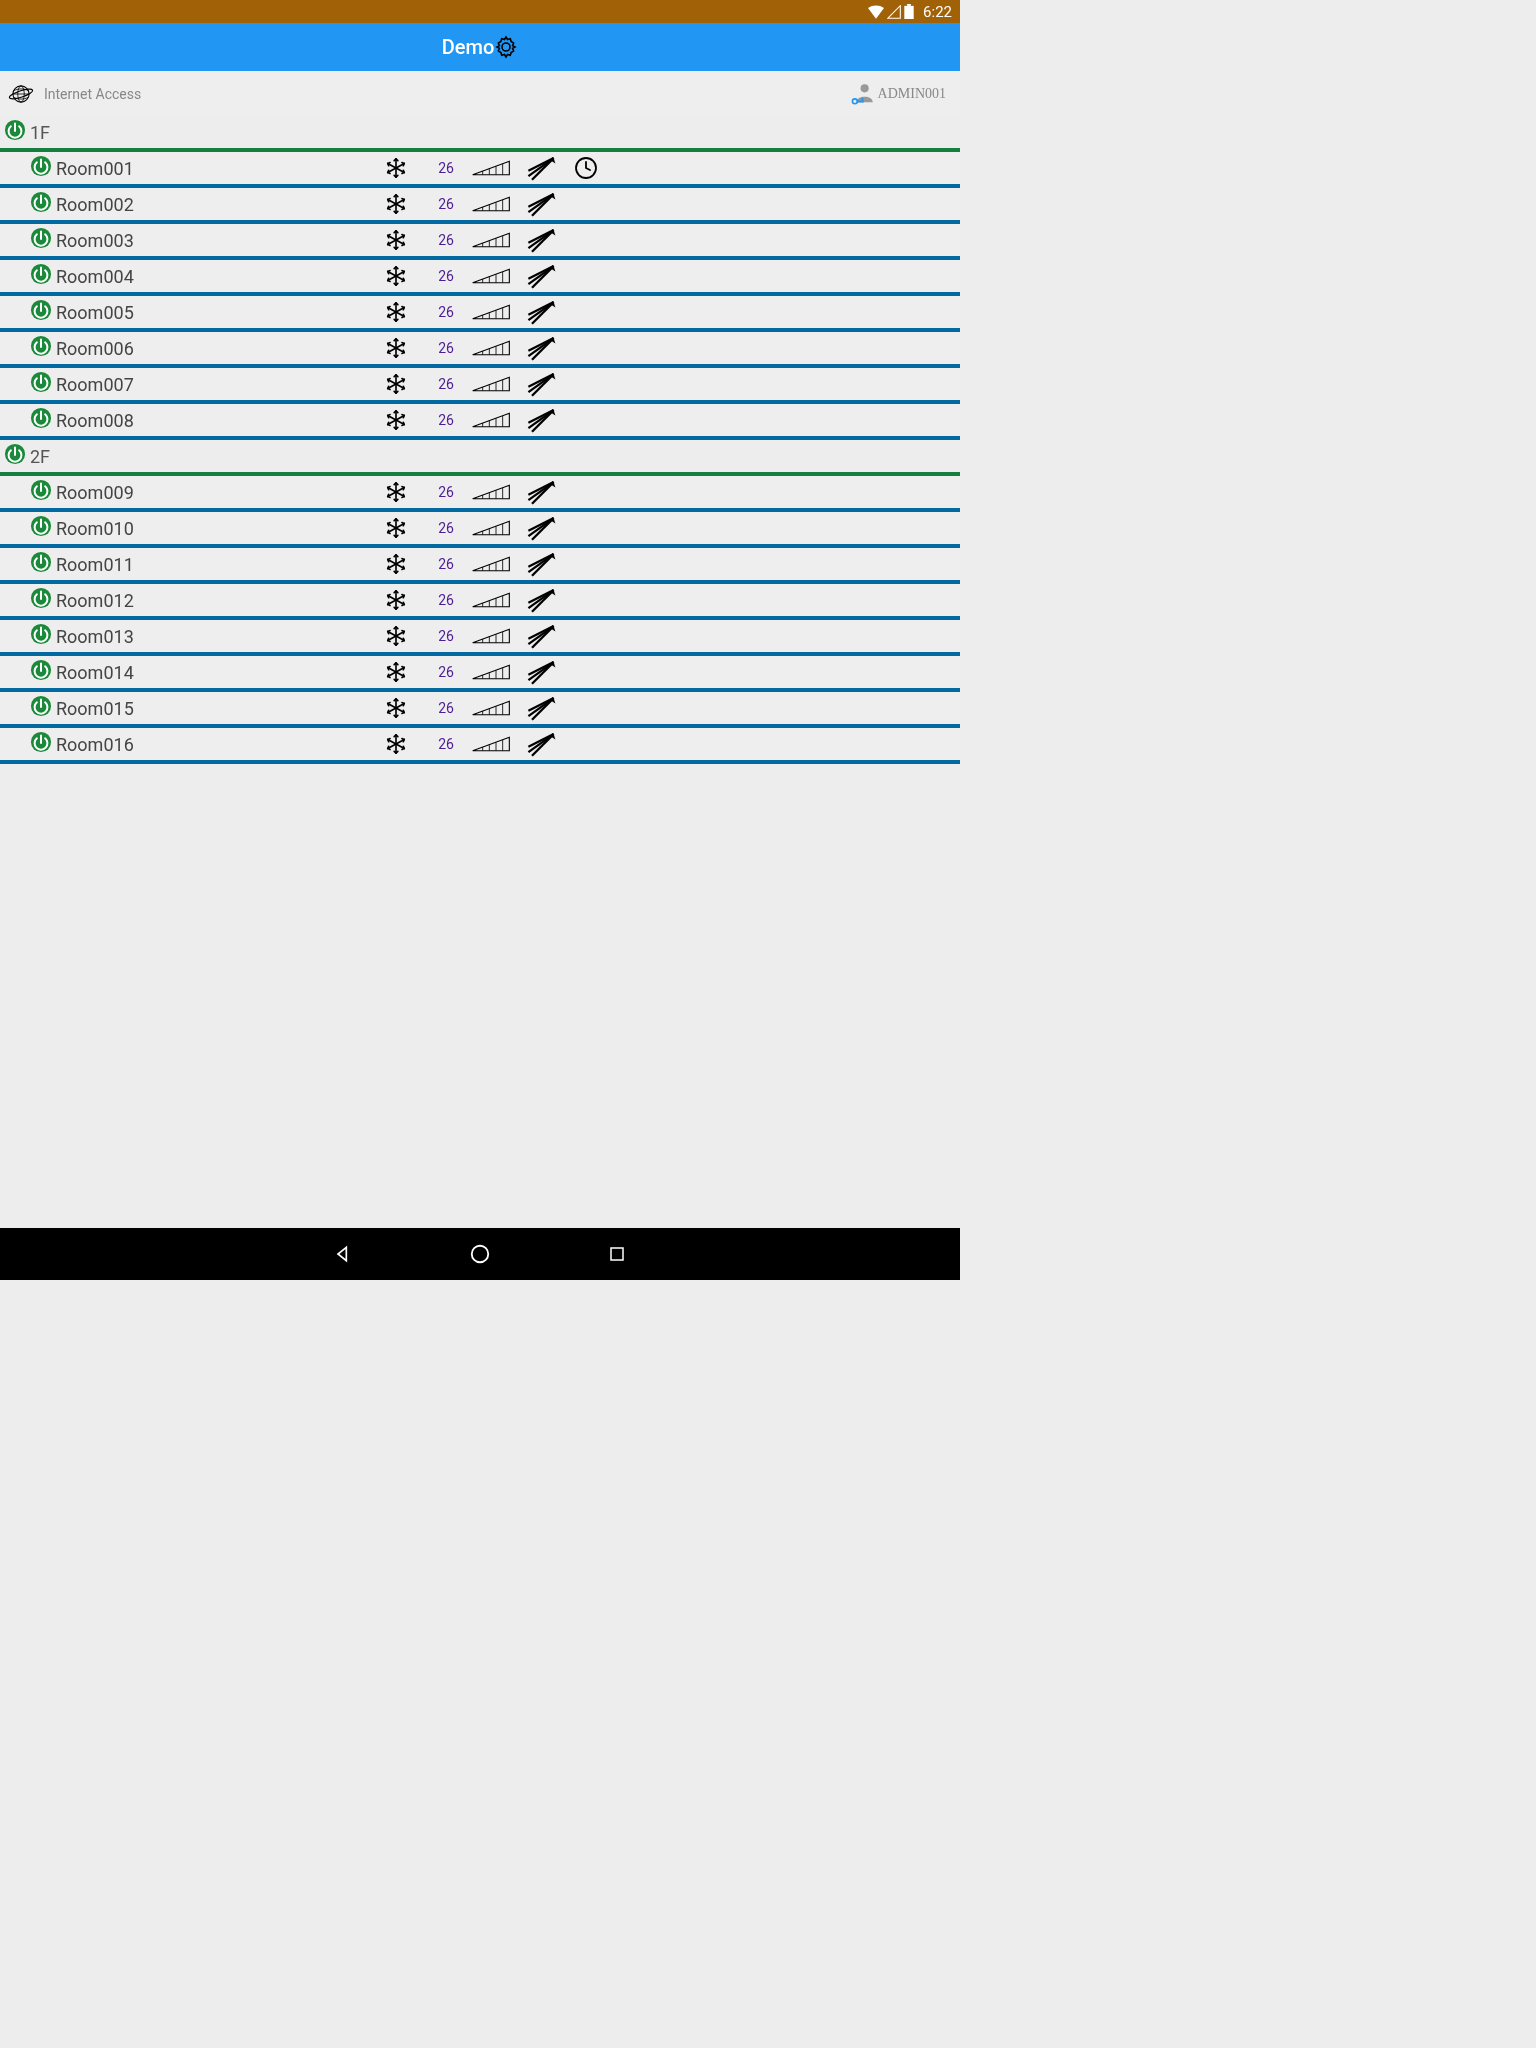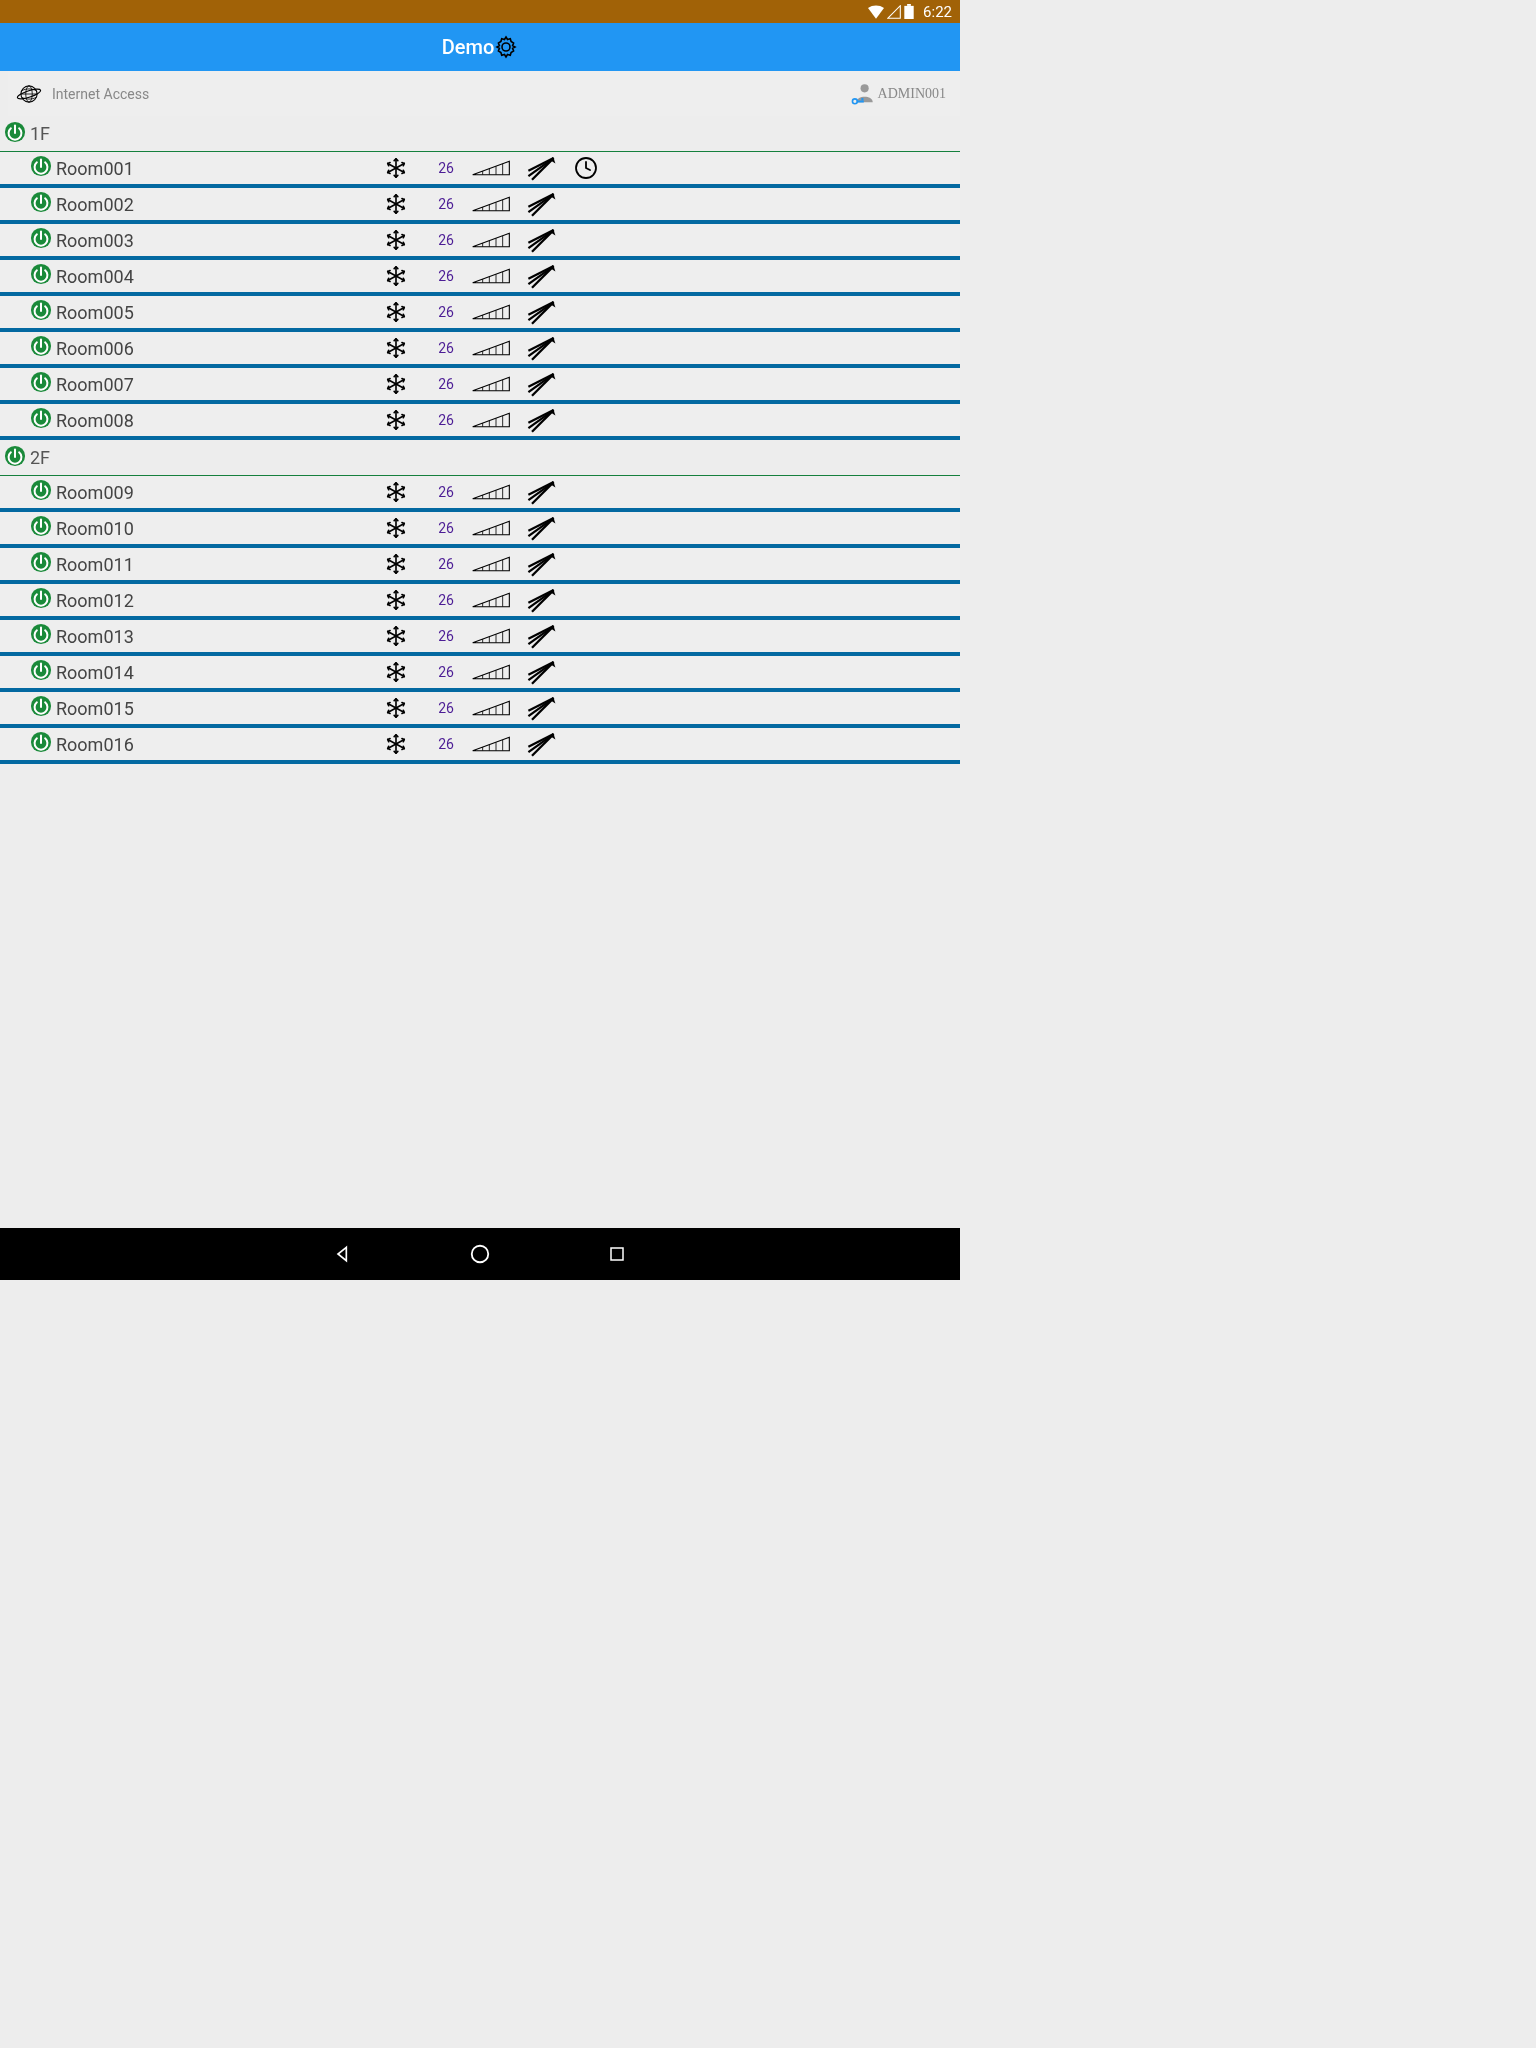--- a/index.html
+++ b/index.html
@@ -33,35 +33,34 @@
   }
   .app-title { font-size: 20px; font-weight: 500; }
   .gear { width: 24px; height: 24px; }
   .info-bar {
     height: 45px;
     display: flex;
     align-items: center;
     padding: 14px 8px;
     background: #eeeeee;
     justify-content: space-between;
-    margin-left: 8px;
   }
   .info-left { display: flex; align-items: center; gap: 10px; }
   .globe { width: 26px; height: 26px; }
   .info-text { color: #888; font-size: 14px; }
   .info-right { display: flex; align-items: center; gap: 2px; font-family: Liberation Serif, serif; }
   .user-ic { width: 26px; height: 26px; }
   .user-name { color: #888; font-size: 14px; margin-right: 6px; }
 
   .group-header {
     height: 36px;
     display: flex;
     align-items: center;
     padding-left: 4px;
-    border-bottom: 1px solid #15803d;
+    border-bottom: 4px solid #15803d;
     background: #ededed;
   }
   .power-ic { width: 22px; height: 22px; flex-shrink: 0; }
   .group-name { font-size: 18px; color: #555; margin-left: 4px; }
 
   .room-row {
     height: 36px;
     display: flex;
     align-items: center;
     background: #eeeeee;

